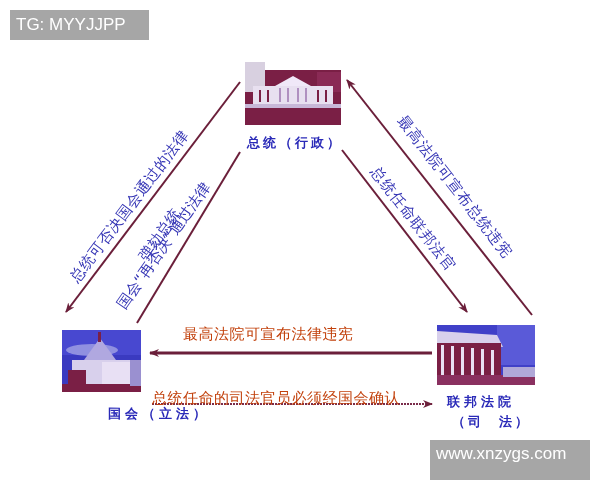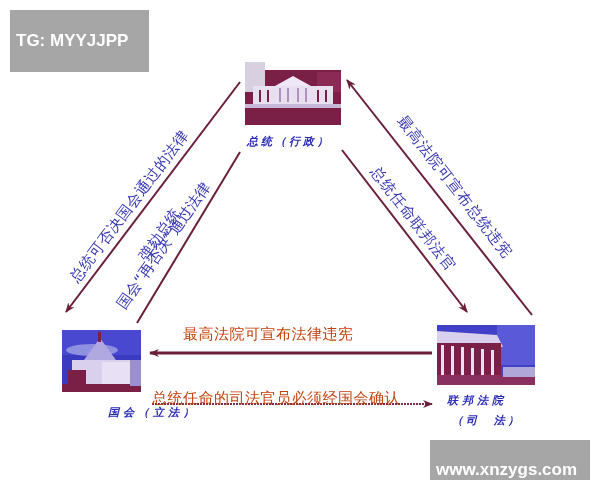--- a/index.html
+++ b/index.html
@@ -1,21 +1,21 @@
 <!DOCTYPE html>
 <html><head>
 <meta charset="utf-8">
 <style>
   html, body { margin:0; padding:0; }
   body { width:600px; height:480px; background:#ffffff; position:relative; overflow:hidden; font-family:"DejaVu Sans", sans-serif; }
-  .wm { position:absolute; background:#a6a6a6; color:#ffffff; font-family:"Liberation Sans", sans-serif; font-size:17px; line-height:28px; padding:16px 6px;font-weight:bold; }
+  .wm { position:absolute; background:#a6a6a6; color:#ffffff; font-family:"Liberation Sans", sans-serif; font-size:17px; line-height:28px; padding:0 6px; }
   #wm-top { left:10px; top:10px; width:127px; height:30px; line-height:30px; }
   #wm-bottom { left:430px; top:440px; width:148px; height:44px; }
   .pic { position:absolute; overflow:hidden; }
-  .label { position:absolute; color:#2a2ab8; font-weight:bold; font-size:11px; letter-spacing:3px; white-space:nowrap; font-family:"DejaVu Serif", serif;font-style:italic; }
+  .label { position:absolute; color:#2a2ab8; font-weight:bold; font-size:13px; letter-spacing:3px; white-space:nowrap; font-family:"DejaVu Serif", serif; }
   .rot { position:absolute; color:#3535b5; font-size:15px; white-space:nowrap; font-family:"DejaVu Sans", sans-serif; transform-origin:0 0; }
   .htext { position:absolute; color:#c2410c; font-size:15px; white-space:nowrap; font-family:"DejaVu Sans", sans-serif; letter-spacing:0.5px; }
   svg#arrows { position:absolute; left:0; top:0; }
 </style>
 </head>
 <body>
 
 <div id="wm-top" class="wm">TG: MYYJJPP</div>
 <div id="wm-bottom" class="wm">www.xnzygs.com</div>
 

